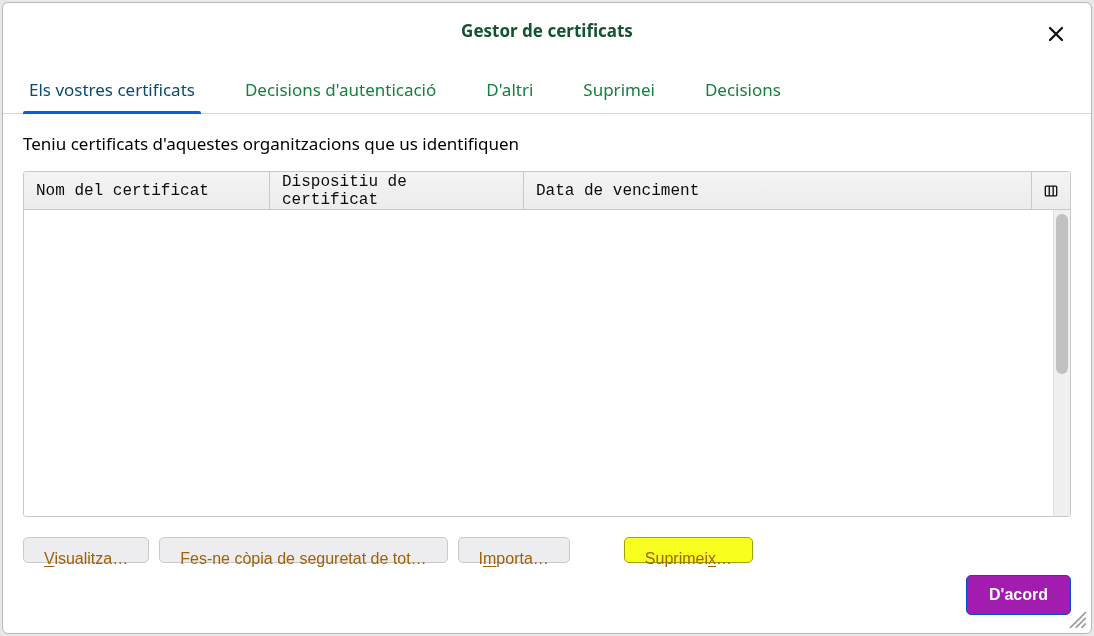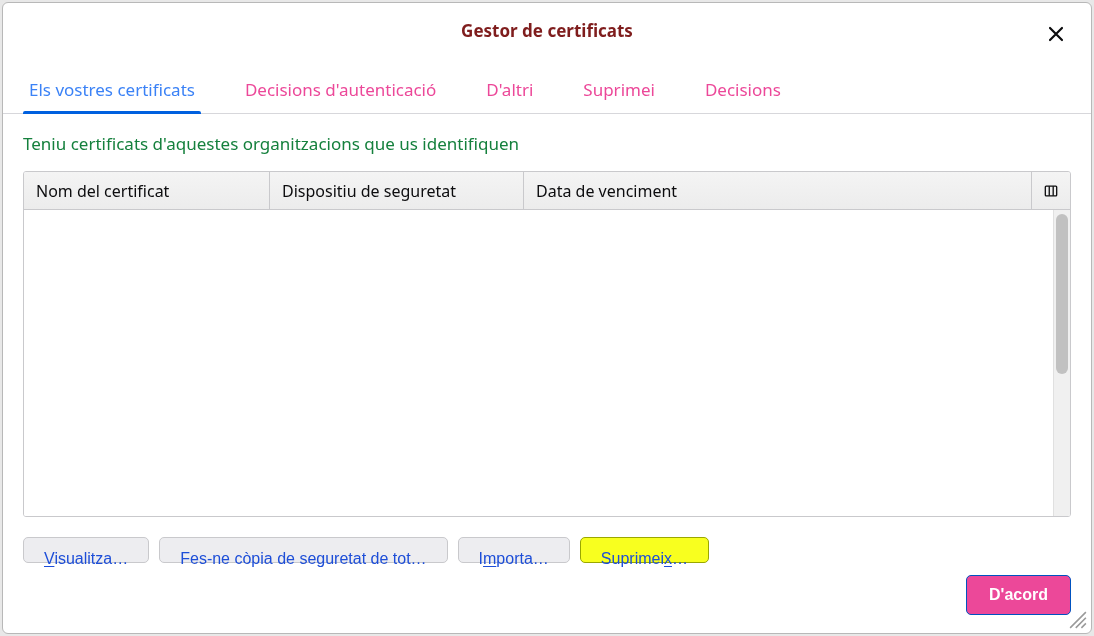--- a/index.html
+++ b/index.html
@@ -24,21 +24,21 @@
     .header {
       display: flex;
       align-items: center;
       justify-content: center;
       position: relative;
       padding: 16px 20px 8px 20px;
     }
     .title {
       font-size: 17px;
       font-weight: 700;
-      color: #7f1d1d;
+      color: #14532d;
     }
     .close-btn {
       position: absolute;
       right: 18px;
       top: 14px;
       width: 34px; height: 34px;
       display: flex; align-items: center; justify-content: center;
       border-radius: 4px;
       cursor: pointer;
     }
@@ -47,41 +47,41 @@
     .tabs {
       display: flex;
       align-items: flex-end;
       padding: 26px 20px 0 20px;
       border-bottom: 1px solid #d7d7db;
       gap: 38px;
     }
     .tab {
       padding: 2px 6px 12px 6px;
       font-size: 17px;
-      color: #ec4899;
+      color: #15803d;
       cursor: pointer;
       position: relative;
       white-space: nowrap;
     }
     .tab.active {
-      color: #3b82f6;
+      color: #0c4a6e;
     }
     .tab.active::after {
       content: "";
       position: absolute;
       left: 0; right: 0; bottom: -1px;
       height: 3px;
       background: #0060df;
       border-radius: 2px 2px 0 0;
     }
 
     .subtext {
       padding: 18px 20px 10px 20px;
       font-size: 17px;
-      color: #15803d;
+      color: #000000;
     }
 
     .table-wrap {
       margin: 6px 20px 0 20px;
       border: 1px solid #c9c9cc;
       border-radius: 3px;
       flex: 1;
       display: flex;
       flex-direction: column;
       overflow: hidden;
@@ -97,20 +97,21 @@
     }
     .th {
       display: flex;
       align-items: center;
       padding: 0 12px;
       font-size: 16px;
       color: #0c0c0e;
       border-right: 1px solid #c9c9cc;
       cursor: pointer;
       position: relative;
+      font-family: Liberation Mono, monospace;
     }
     .th:last-child { border-right: none; }
     .th.col1 { flex: 0 0 246px; }
     .th.col2 { flex: 0 0 254px; }
     .th.col3 { flex: 0 0 250px; }
     .th.col4 { flex: 1; text-align: center; }
     .th.picker {
       flex: 0 0 38px; justify-content: center; padding: 0;
     }
     .th.picker svg { width: 14px; height: 14px; stroke: #3a3a3c; }
@@ -142,39 +143,40 @@
       padding: 20px 20px 0 20px;
       flex-wrap: nowrap;
     }
     .btn {
       height: 25px;
       padding: 12px 20px;
       border: 1px solid #c9c9cc;
       background: #ededf0;
       border-radius: 5px;
       font-size: 16px;
-      color: #1d4ed8;
+      color: #a16207;
       cursor: pointer;
       white-space: nowrap;
     }
     .btn .ul { text-decoration: underline; text-underline-offset: 2px; }
     .btn.highlight {
       background: #f8ff1f;
       border-color: #9aa700;
+      margin-left: 44px;
     }
 
     .footer {
       display: flex;
       justify-content: flex-end;
       padding: 12px 20px 18px 20px;
     }
     .btn-primary {
       height: 40px;
       padding: 0 22px;
-      background: #ec4899;
+      background: #a21caf;
       color: #fff;
       border: 1px solid #0052c0;
       border-radius: 5px;
       font-size: 16px;
       font-weight: 600;
       cursor: pointer;
     }
 
     .resize-grip {
       position: absolute;
@@ -204,21 +206,21 @@
     <div class="tab">D'altri</div>
     <div class="tab">Suprimei</div>
     <div class="tab">Decisions</div>
   </div>
 
   <div class="subtext">Teniu certificats d'aquestes organitzacions que us identifiquen</div>
 
   <div class="table-wrap">
     <div class="table-header">
       <div class="th col1">Nom del certificat</div>
-      <div class="th col2">Dispositiu de seguretat</div>
+      <div class="th col2">Dispositiu de certificat</div>
       <div class="th col4">Data de venciment</div>
       <div class="th picker">
         <svg viewBox="0 0 16 16">
           <rect x="1.5" y="2.5" width="13" height="11" rx="1" fill="none" stroke="currentColor" stroke-width="1.5"></rect>
           <line x1="6" y1="2.5" x2="6" y2="13.5" stroke="currentColor" stroke-width="1.5"></line>
           <line x1="10.5" y1="2.5" x2="10.5" y2="13.5" stroke="currentColor" stroke-width="1.5"></line>
         </svg>
       </div>
     </div>
     <div class="table-body">

